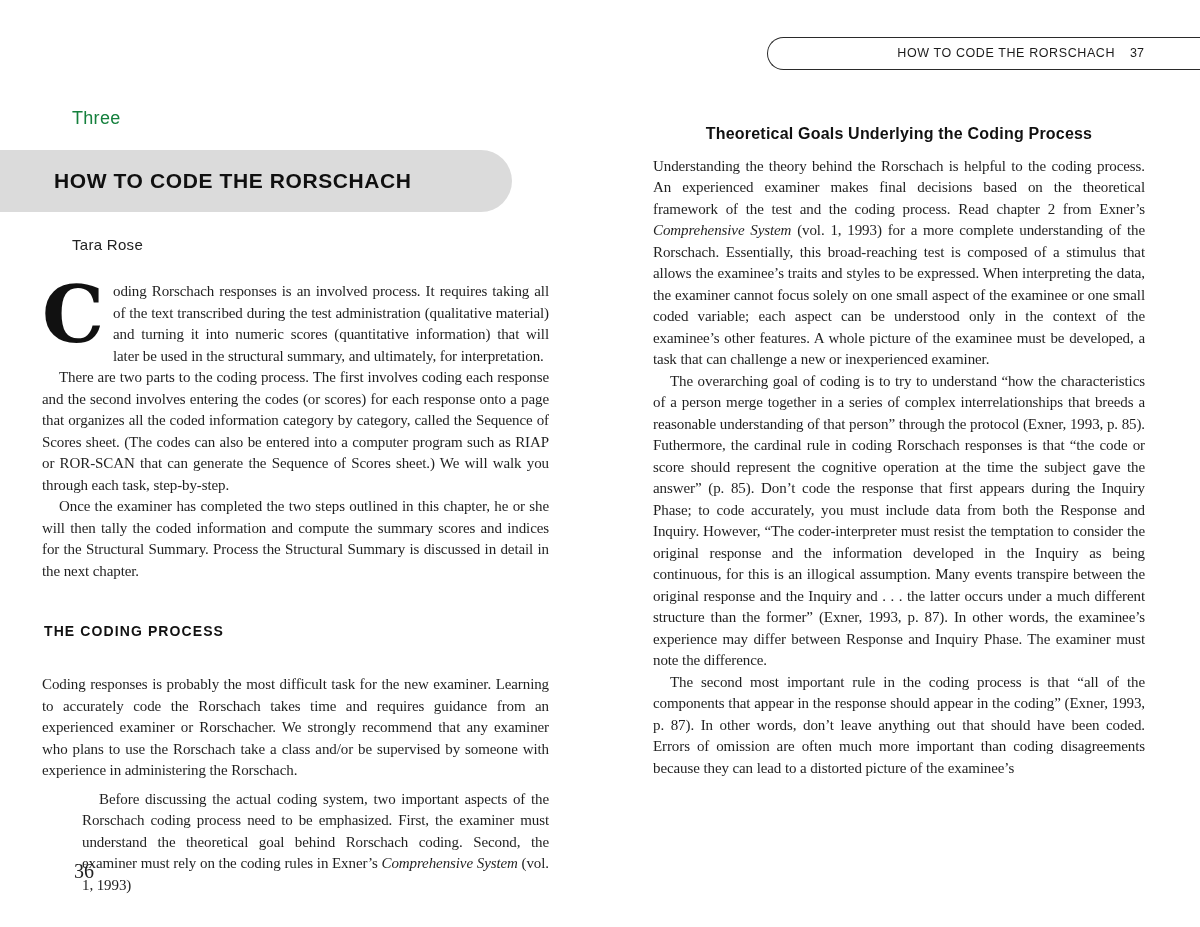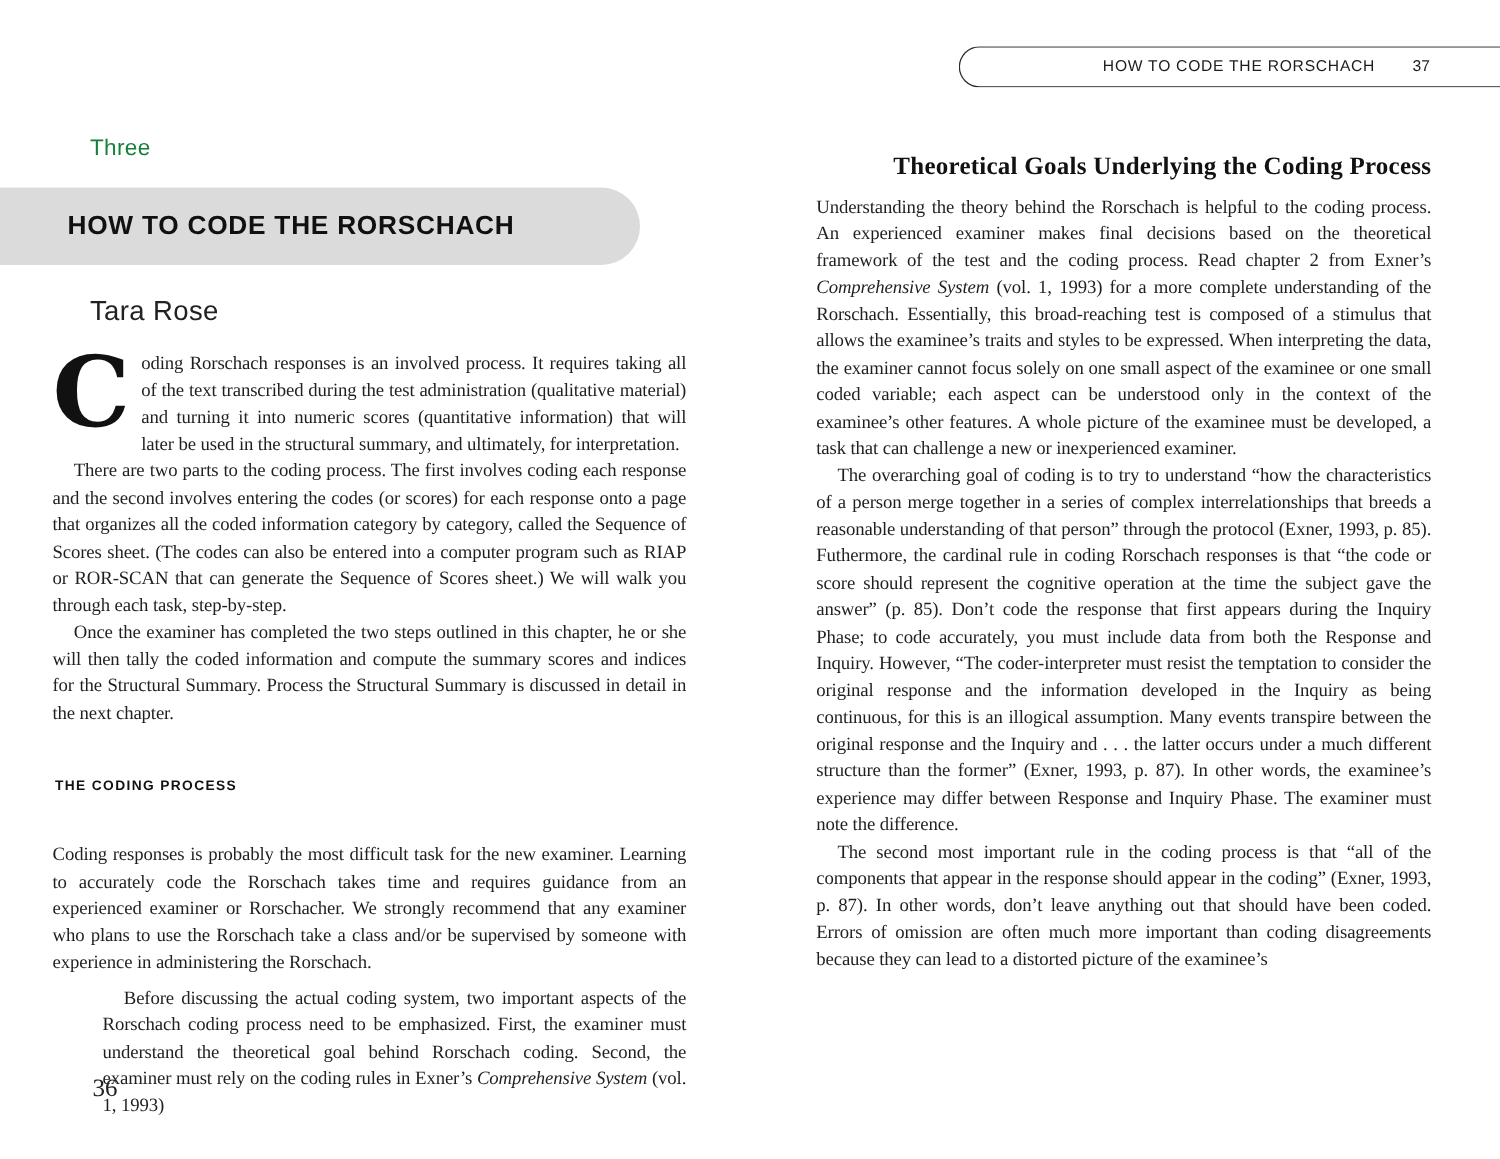--- a/index.html
+++ b/index.html
@@ -32,21 +32,21 @@
     padding-left: 54px;
     line-height: 62px;
     font-family: "Liberation Sans", sans-serif;
     font-size: 21px; font-weight: 700; letter-spacing: 0.6px;
     color: #101010;
     white-space: nowrap;
   }
   .author {
     left: 72px; top: 236px;
     font-family: "Liberation Sans", sans-serif;
-    font-size: 22px; font-weight: 400; letter-spacing: 0.3px;
+    font-size: 15px; font-weight: 400; letter-spacing: 0.3px;
     color: #222;
   }
 
   .body-text {
     font-size: 15px;
     line-height: 21.5px;
     letter-spacing: -0.1px;
     text-align: justify;
   }
   .body-text p { margin: 0; }
@@ -63,21 +63,21 @@
     font-size: 78px;
     line-height: 60px;
     height: 62px;
     margin: 4px 9px 0 0;
     color: #111;
   }
 
   .section-heading-left {
     left: 44px; top: 623px;
     font-family: "Liberation Sans", sans-serif;
-    font-size: 11px; font-weight: 700; letter-spacing: 1.1px;
+    font-size: 14px; font-weight: 700; letter-spacing: 1.1px;
     color: #111;
     margin: 0;
   }
   .folio-left {
     left: 74px; top: 860px;
     font-size: 20px;
     color: #222;
   }
 
   
@@ -89,30 +89,30 @@
     border-radius: 17px 0 0 17px;
     box-sizing: border-box;
     text-align: right;
     padding-right: 56px;
     line-height: 30px;
     font-family: "Liberation Sans", sans-serif;
     font-size: 12.5px; letter-spacing: 0.6px;
     color: #1c1c1c;
     white-space: nowrap;
   }
-  .running-header .rh-num { margin-left: 30px; letter-spacing: 0; }
+  .running-header .rh-num { margin-left: 15px; letter-spacing: 0; }
 
   .right-body { left: 653px; top: 90px; width: 492px; }
 
   .subsection-heading {
-    font-family: Liberation Serif, serif;
-    font-size: 20px; font-weight: 700; letter-spacing: 0.2px;
+    font-family: Liberation Sans, sans-serif;
+    font-size: 16px; font-weight: 700; letter-spacing: 0.2px;
     color: #111;
     margin: 33px 0 11px 0;
-    text-align: right;
+    text-align: center;
     text-indent: 0;
   }
   .right-body p.indent { text-indent: 17px; }
   em { }
 </style>
 </head>
 <body>
 
 <div class="abs chapter-number">Three</div>
 

